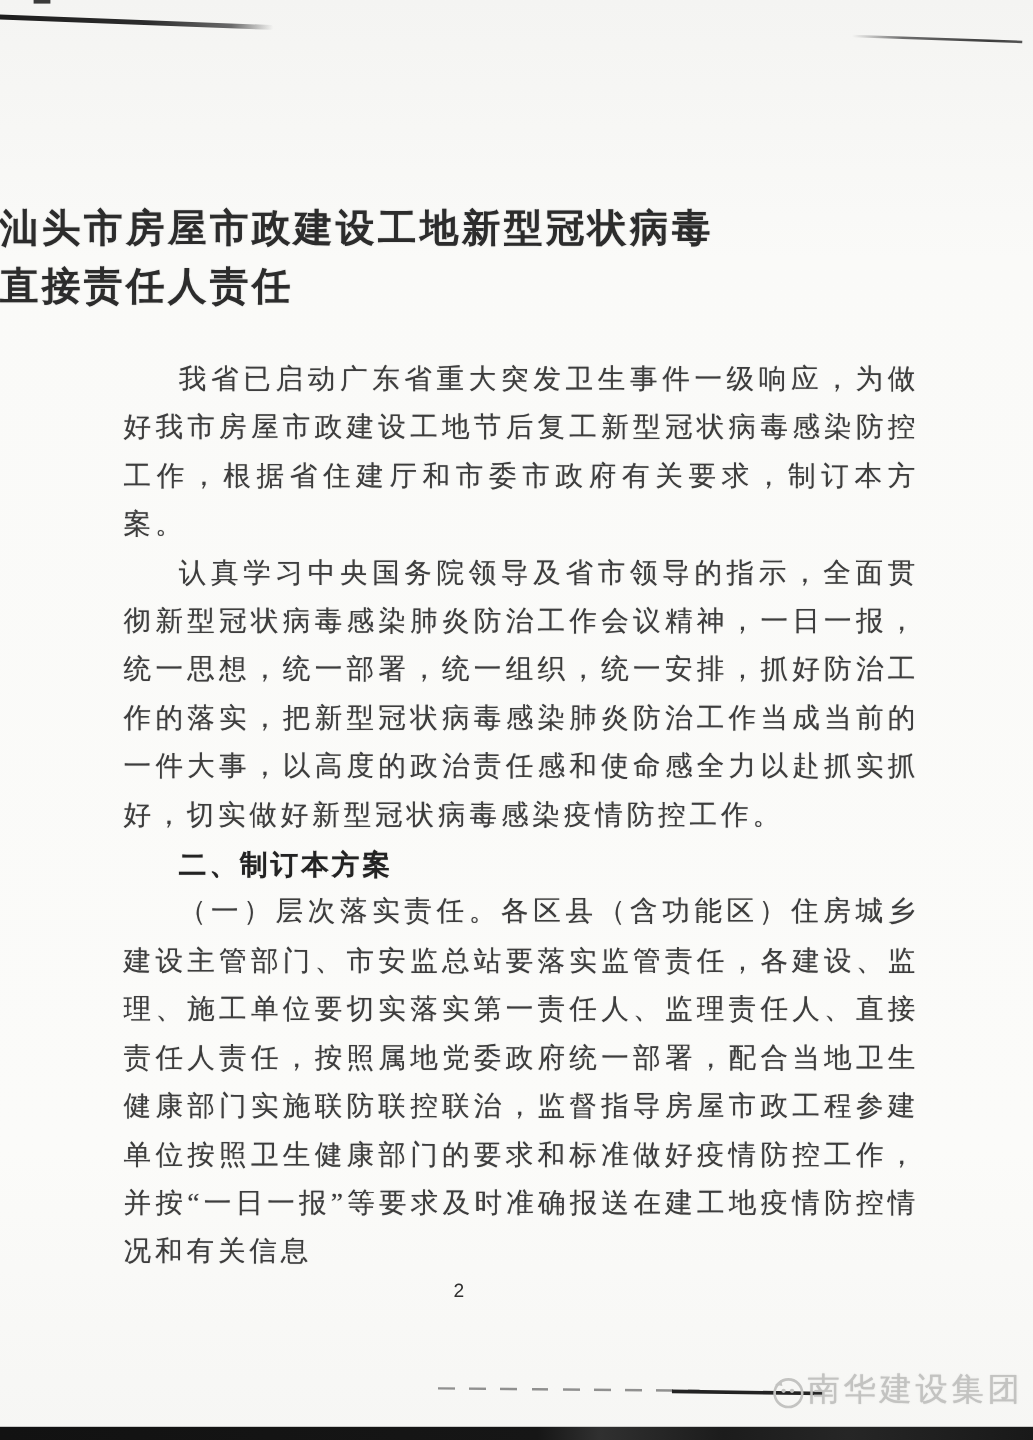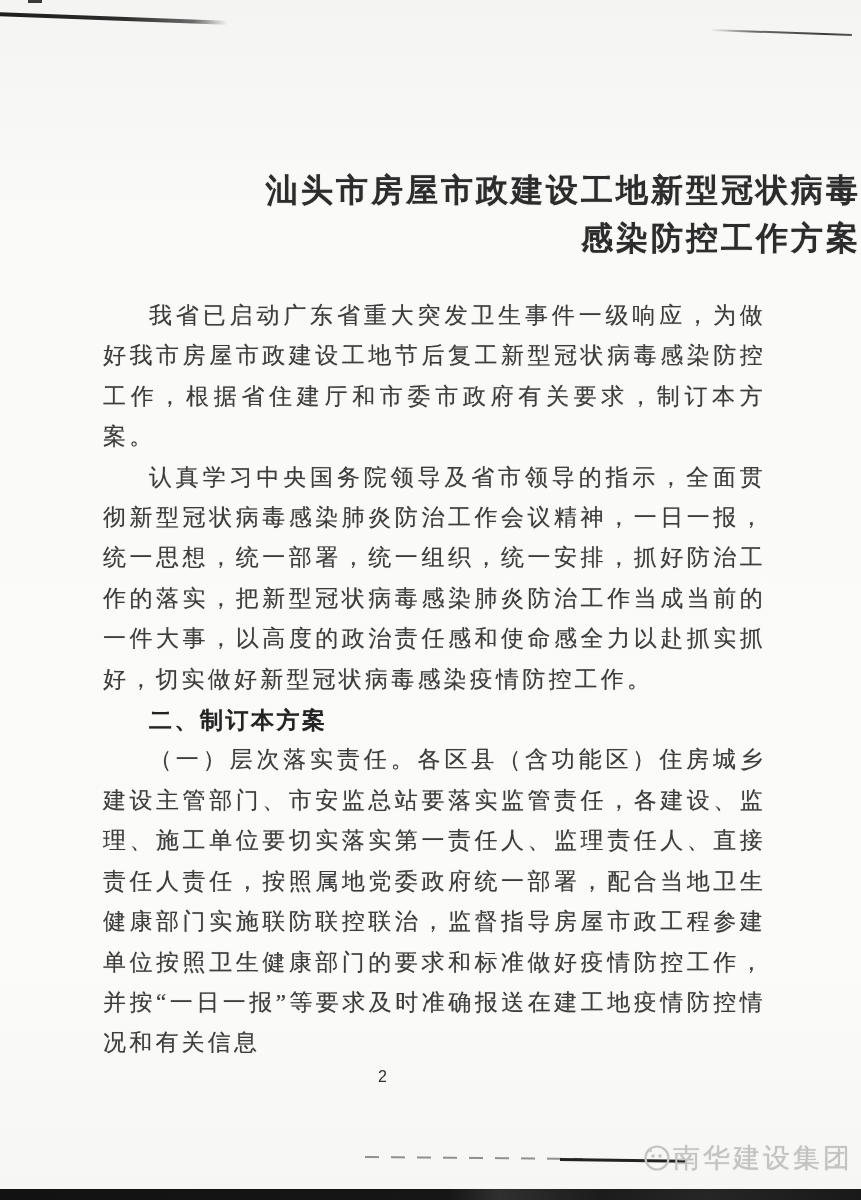--- a/index.html
+++ b/index.html
@@ -24,21 +24,21 @@
   .artifact-top-right {
     left: 710px; top: 29px; width: 142px; height: 2px;
     transform: rotate(2.0deg); transform-origin: left top;
     background: linear-gradient(90deg, rgba(110,110,110,0) 0%, #6e6e6e 30%, #3c3c3c 80%, #555 100%);
   }
 
   
   .doc-title {
     position: absolute;
     left: 0; right: 0; top: 166px;
-    text-align: right;
+    text-align: left;
     font-weight: bold;
     font-size: 32px;
     line-height: 48px;
     letter-spacing: 3px;
     color: #2c2c2c;
     text-shadow: 0 0 1px rgba(50,50,50,0.45);
   }
 
   
   .doc-body {
@@ -80,21 +80,21 @@
     position: absolute;
     left: 560px; top: 1158px; width: 126px; height: 2.5px;
     background: #232323;
     transform: rotate(0.8deg); transform-origin: left top;
   }
 
   
   .watermark {
     position: absolute;
     right: 8px; top: 1140px;
-    display: flex; align-items: center; gap: 1px;
+    display: flex; align-items: flex-end; gap: 1px;
     color: #c3c3c1;
     font-size: 27px;
     letter-spacing: 3px;
     font-family: Liberation Serif, serif;
     text-shadow: 0 0 1px rgba(160,160,160,0.6);
   }
   .watermark svg { display: block; }
 
   
   .bottom-bar {
@@ -107,21 +107,21 @@
 <body>
 
 <div class="page">
 
   <div class="artifact artifact-top-left"></div>
   <div class="artifact artifact-top-speck"></div>
   <div class="artifact artifact-top-right"></div>
 
   <div class="doc-title">
     <div>汕头市房屋市政建设工地新型冠状病毒</div>
-    <div>感染防控工作方案</div>
+    <div>直接责任人责任</div>
   </div>
 
   <div class="doc-body">
       <p class="paragraph">我省已启动广东省重大突发卫生事件一级响应，为做好我市房屋市政建设工地节后复工新型冠状病毒感染防控工作，根据省住建厅和市委市政府有关要求，制订本方案。</p>
       <p class="paragraph">认真学习中央国务院领导及省市领导的指示，全面贯彻新型冠状病毒感染肺炎防治工作会议精神，一日一报，统一思想，统一部署，统一组织，统一安排，抓好防治工作的落实，把新型冠状病毒感染肺炎防治工作当成当前的一件大事，以高度的政治责任感和使命感全力以赴抓实抓好，切实做好新型冠状病毒感染疫情防控工作。</p>
       <p class="heading">二、制订本方案</p>
       <p class="paragraph">（一）层次落实责任。各区县（含功能区）住房城乡建设主管部门、市安监总站要落实监管责任，各建设、监理、施工单位要切实落实第一责任人、监理责任人、直接责任人责任，按照属地党委政府统一部署，配合当地卫生健康部门实施联防联控联治，监督指导房屋市政工程参建单位按照卫生健康部门的要求和标准做好疫情防控工作，并按“一日一报”等要求及时准确报送在建工地疫情防控情况和有关信息</p>
     </div>
 
   <div class="page-number">2</div>

